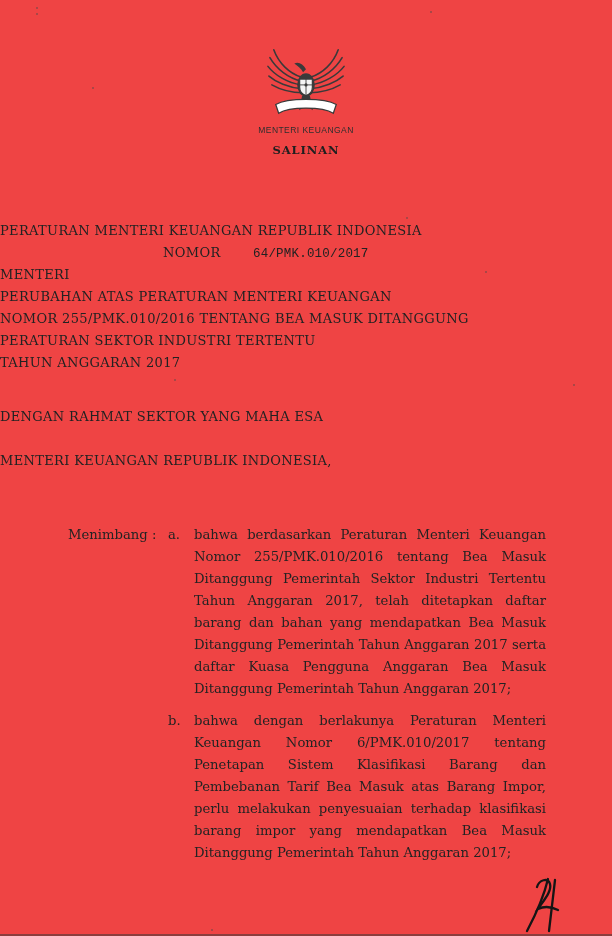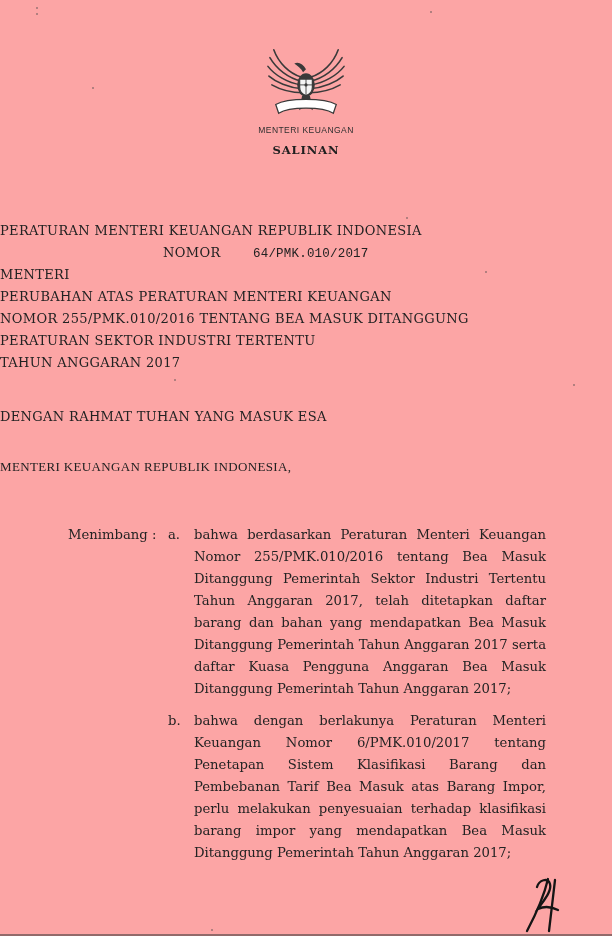--- a/index.html
+++ b/index.html
@@ -1,21 +1,21 @@
 <!DOCTYPE html>
 <html><head>
 <meta charset="utf-8">
 <style>
   * { margin:0; padding:0; box-sizing:border-box; }
   html,body { background:#ffffff; }
   body {
     width:612px; height:936px; position:relative; overflow:hidden;
     font-family:"DejaVu Serif", serif; color:#252525;
   }
-  .page { position:absolute; inset:0; background:#fca5a5; }
+  .page { position:absolute; inset:0; background:#ef4444; }
 
   
   .letterhead { position:absolute; top:40px; left:0; width:100%; text-align:center; }
   .emblem { display:block; margin:0 auto 3px auto; }
   .ministry {
     font-family:"Liberation Sans", sans-serif; font-size:8.5px; line-height:11px;
     letter-spacing:.45px; color:#2e2e2e;
   }
   .salinan {
     margin-top:7px; font-size:11.5px; font-weight:bold; letter-spacing:.9px; color:#1f1f1f;
@@ -26,21 +26,21 @@
     position:absolute; top:220px; left:0; width:100%;
     text-align:left; font-size:13px; line-height:22px; letter-spacing:.35px; color:#222;
   }
   .nomor-line { position:relative; height:22px; }
   .nomor-label { position:absolute; left:163px; top:0; }
   .nomor-value {
     position:absolute; left:253px; top:1px;
     font-family:"Liberation Mono", monospace; font-size:12.5px; letter-spacing:.2px;
   }
   .invocation { margin-top:32px; }
-  .issuer { margin-top:28px;font-family:Liberation Serif, serif; }
+  .issuer { margin-top:22px; }
 
   
   .considering {
     position:absolute; left:68px; right:66px; top:524px;
     display:grid; grid-template-columns:84px 16px 26px 1fr; row-gap:10px;
     font-size:13.2px; line-height:22px; color:#232323;
   }
   .c-text { text-align:justify; text-justify:inter-word; }
 
   
@@ -101,21 +101,21 @@
     <div>PERATURAN MENTERI KEUANGAN REPUBLIK INDONESIA</div>
     <div class="nomor-line">
       <span class="nomor-label">NOMOR</span>
       <span class="nomor-value">64/PMK.010/2017</span>
     </div>
     <div>MENTERI</div>
     <div>PERUBAHAN ATAS PERATURAN MENTERI KEUANGAN</div>
     <div>NOMOR 255/PMK.010/2016 TENTANG BEA MASUK DITANGGUNG</div>
     <div>PERATURAN SEKTOR INDUSTRI TERTENTU</div>
     <div>TAHUN ANGGARAN 2017</div>
-    <div class="invocation">DENGAN RAHMAT TUHAN YANG MASUK ESA</div>
+    <div class="invocation">DENGAN RAHMAT SEKTOR YANG MAHA ESA</div>
     <div class="issuer">MENTERI KEUANGAN REPUBLIK INDONESIA,</div>
   </section>
 
   <section class="considering">
     <div class="c-label">Menimbang</div>
     <div class="c-colon">:</div>
     <div class="c-marker">a.</div>
     <div class="c-text">bahwa berdasarkan Peraturan Menteri Keuangan Nomor 255/PMK.010/2016 tentang Bea Masuk Ditanggung Pemerintah Sektor Industri Tertentu Tahun Anggaran 2017, telah ditetapkan daftar barang dan bahan yang mendapatkan Bea Masuk Ditanggung Pemerintah Tahun Anggaran 2017 serta daftar Kuasa Pengguna Anggaran Bea Masuk Ditanggung Pemerintah Tahun Anggaran 2017;</div>
 
     <div class="c-label"></div>

